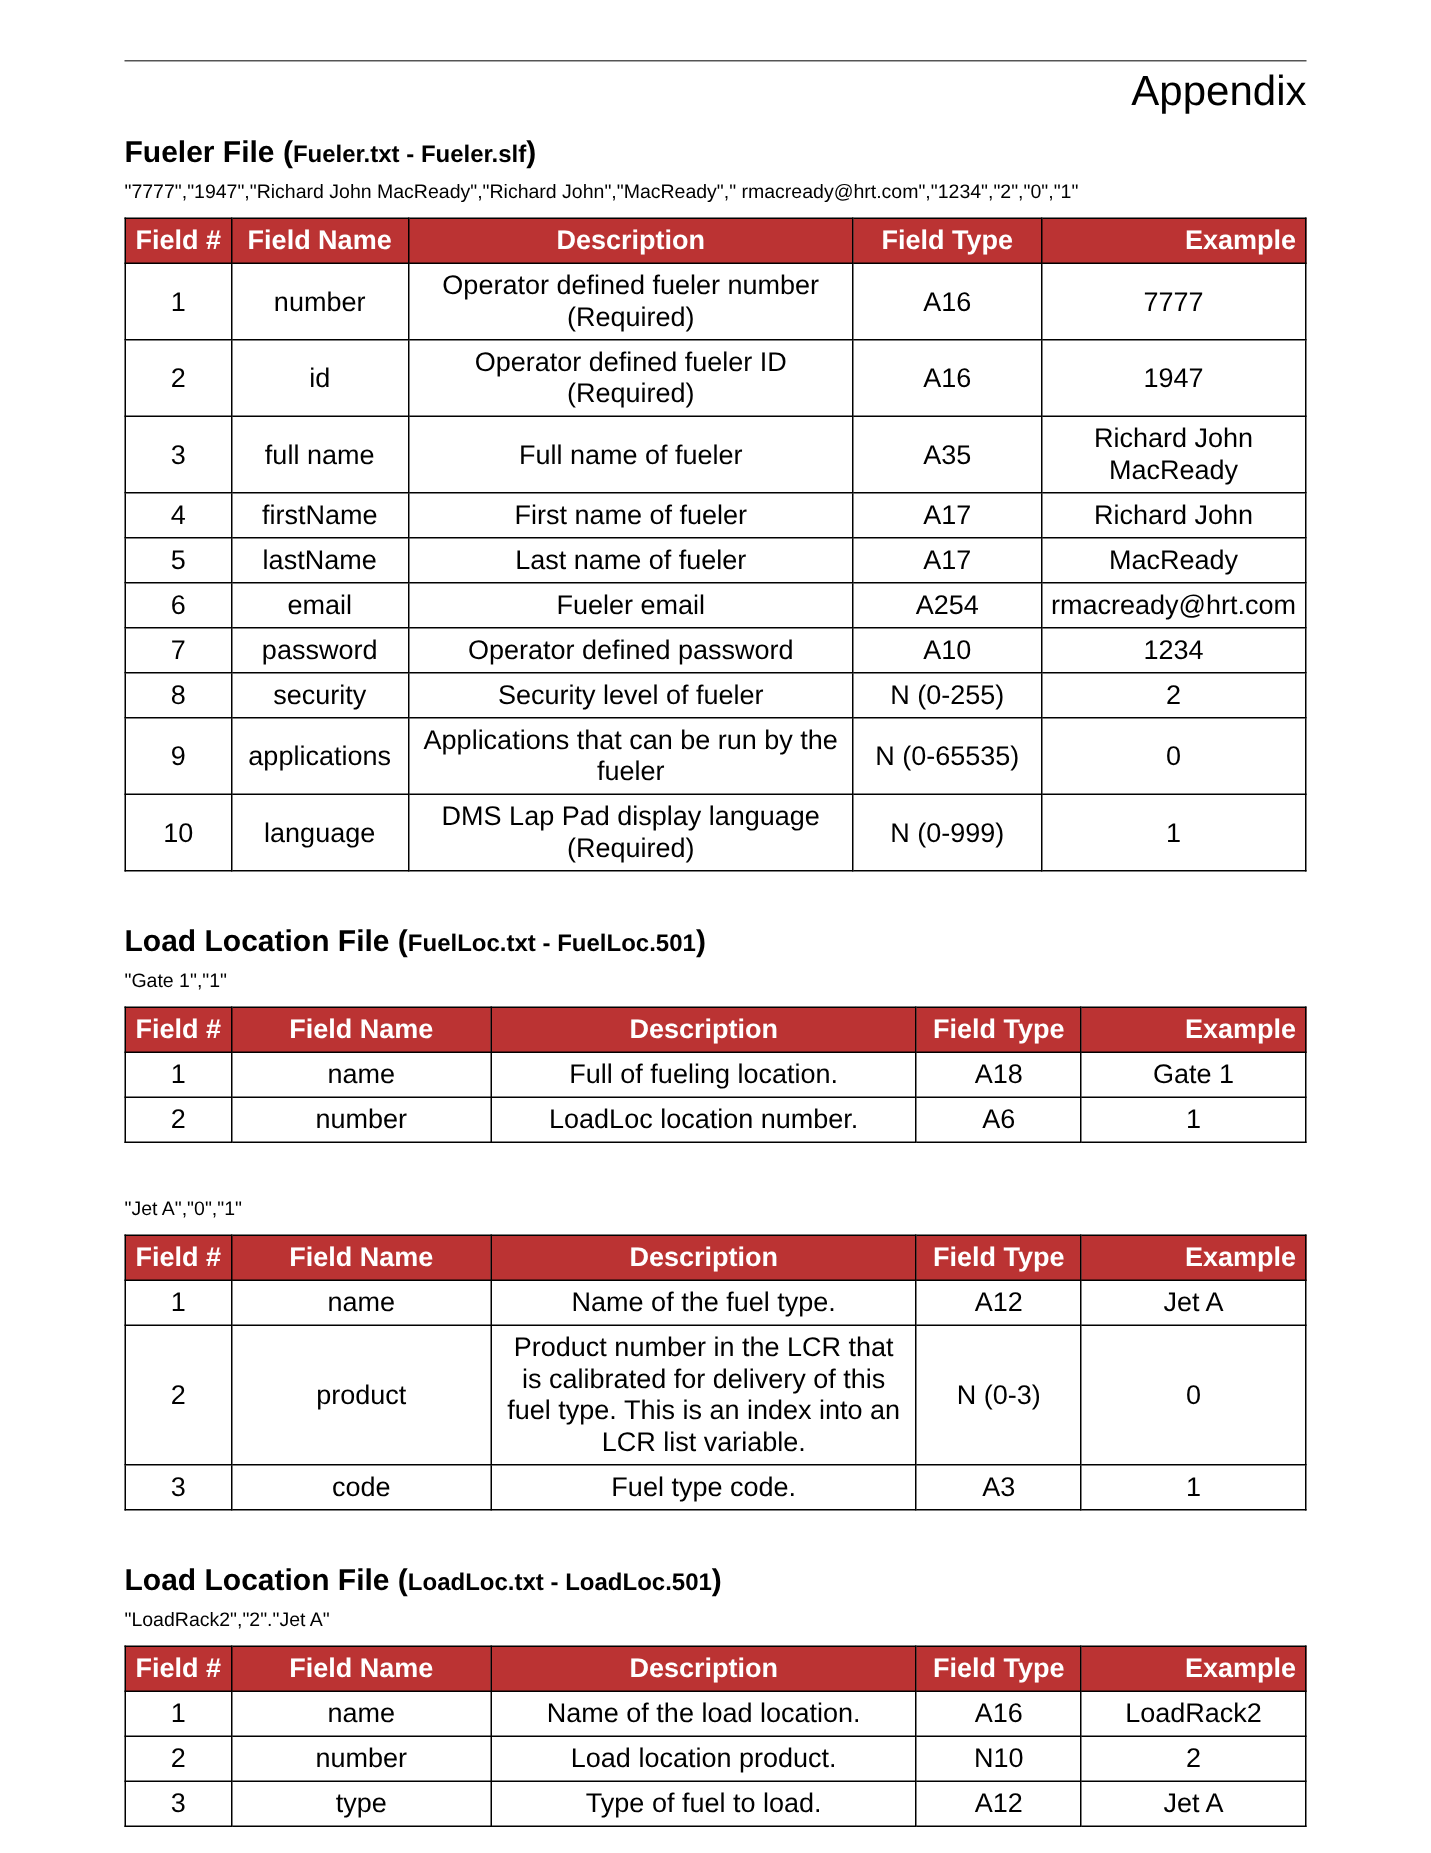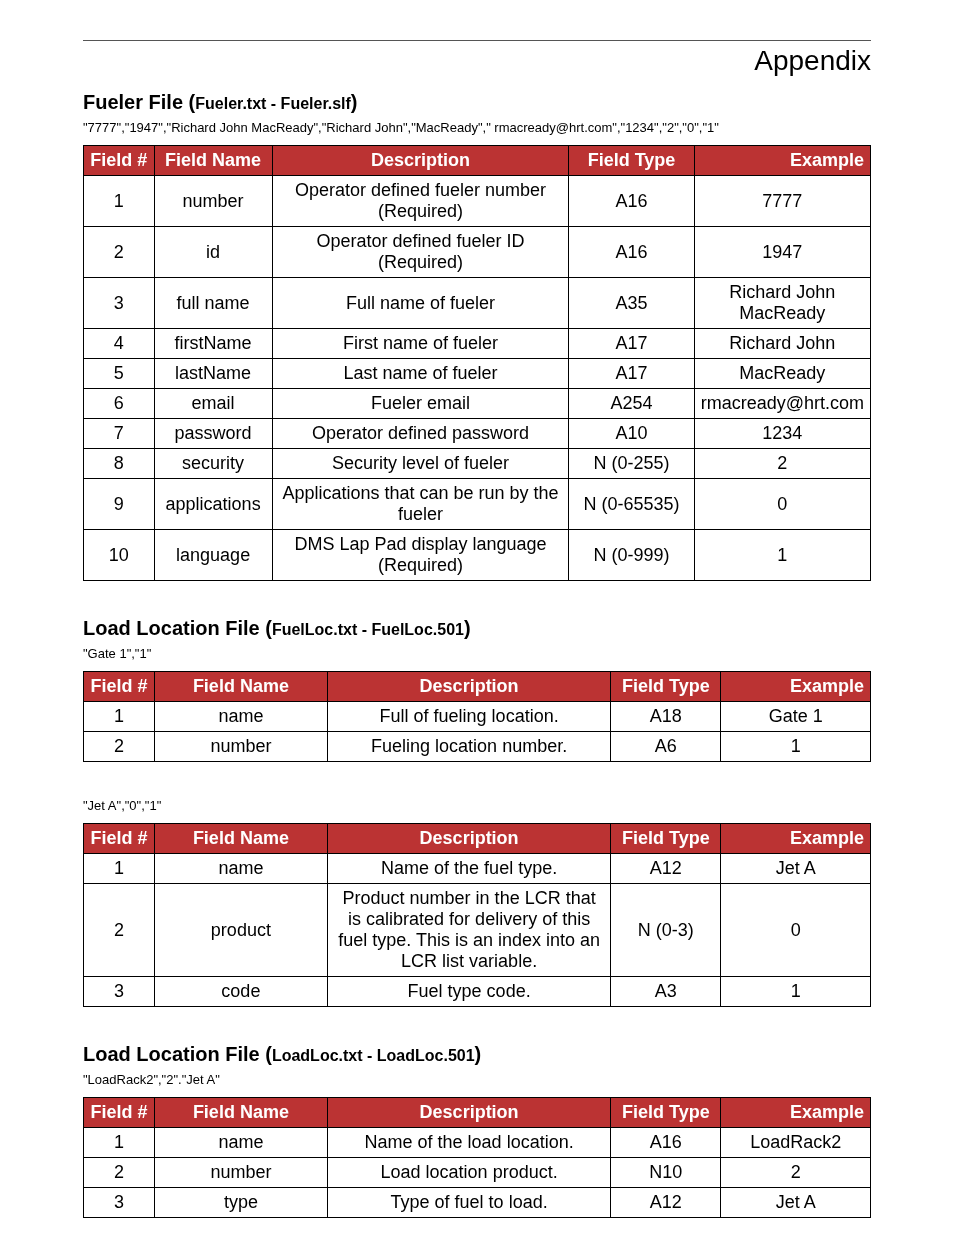--- a/index.html
+++ b/index.html
@@ -201,21 +201,21 @@
             <tr>
               <td>1</td>
               <td>name</td>
               <td>Full of fueling location.</td>
               <td>A18</td>
               <td>Gate 1</td>
             </tr>
             <tr>
               <td>2</td>
               <td>number</td>
-              <td>Fueling location number.</td>
+              <td>LoadLoc location number.</td>
               <td>A6</td>
               <td>1</td>
             </tr>
           </tbody>
         </table>
       </div>
       <div class="section-block">
         <div class="example-line">"Jet A","0","1"</div>
         <table class="spec narrow">
           <thead>

